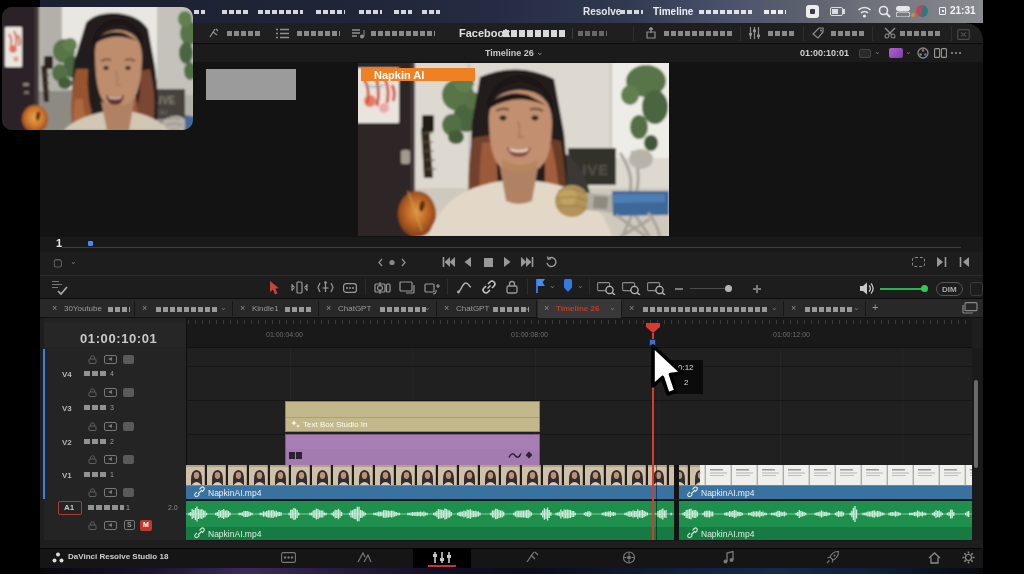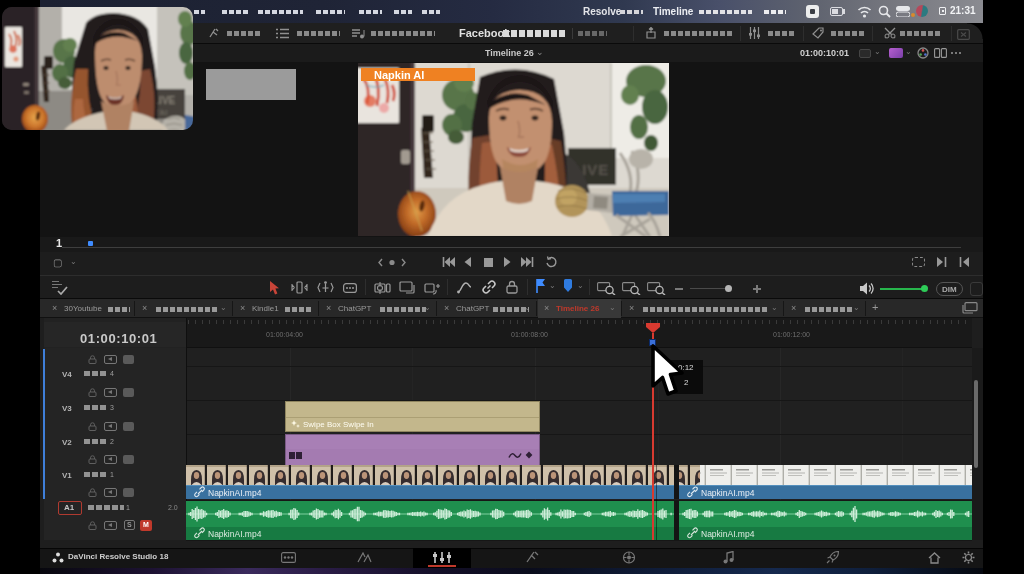--- a/index.html
+++ b/index.html
@@ -465,21 +465,21 @@
 <div style="position:absolute;left:124px;top:520px;width:11px;height:10px;background:transparent;border:1px solid #777;border-radius:2px"></div>
 <div style="position:absolute;left:127px;top:521px;font:700 7px 'Liberation Sans',sans-serif;color:#999;letter-spacing:0px;white-space:nowrap">S</div>
 <div style="position:absolute;left:140px;top:520px;width:12px;height:11px;background:#c0392b;border-radius:2px"></div>
 <div style="position:absolute;left:143px;top:521px;font:700 7px 'Liberation Sans',sans-serif;color:#fff;letter-spacing:0px;white-space:nowrap">M</div>
 <div style="position:absolute;left:285px;top:401px;width:255px;height:31px;background:#c3b78c;border:1px solid #8f855f"></div>
 <div style="position:absolute;left:286px;top:417px;width:253px;height:1px;background:#ab9f74;"></div>
 <svg class="abs" style="left:291px;top:420px" width="9" height="9" viewBox="0 0 9 9">
 <path d="M3 0 l0.8 2.2 L6 3 l-2.2 0.8 L3 6 l-0.8-2.2 L0 3 l2.2-0.8 Z" fill="#fffbe8"></path>
 <path d="M7 4 l0.5 1.5 L9 6 l-1.5 0.5 L7 8 l-0.5-1.5 L5 6 l1.5-0.5 Z" fill="#fffbe8"></path>
   </svg>
-<div style="position:absolute;left:303px;top:420px;font:400 8px 'Liberation Sans',sans-serif;color:#fffdf2;letter-spacing:0px;white-space:nowrap">Swipe Box Swipe In</div>
+<div style="position:absolute;left:303px;top:420px;font:400 8px 'Liberation Sans',sans-serif;color:#fffdf2;letter-spacing:0px;white-space:nowrap">Text Box Studio In</div>
 <div style="position:absolute;left:285px;top:434px;width:255px;height:31px;background:#a87fb5;border:1px solid #7a5a85"></div>
 <div style="position:absolute;left:286px;top:449px;width:253px;height:16px;background:#a47bb1;"></div>
 <div style="position:absolute;left:289px;top:452px;width:14px;height:7px;background:repeating-linear-gradient(90deg,#2e1f35 0 6px,transparent 6px 7px);opacity:1.0"></div>
 <svg class="abs" style="left:508px;top:451px" width="14" height="9" viewBox="0 0 14 9">
 <path d="M1 6.5 C3 2 5 2 7 4.5 C9 7 11 7 13 2.5" stroke="#2e1f35" stroke-width="1.5" fill="none"></path>
   </svg>
 <svg class="abs" style="left:524px;top:450px" width="10" height="10" viewBox="0 0 10 10">
 <rect x="2.6" y="2.6" width="4.8" height="4.8" fill="#2e1f35" transform="rotate(45 5 5)"></rect>
   </svg>
 <svg class="abs" style="left:186px;top:465px" width="786" height="75" viewBox="0 0 786 75">

